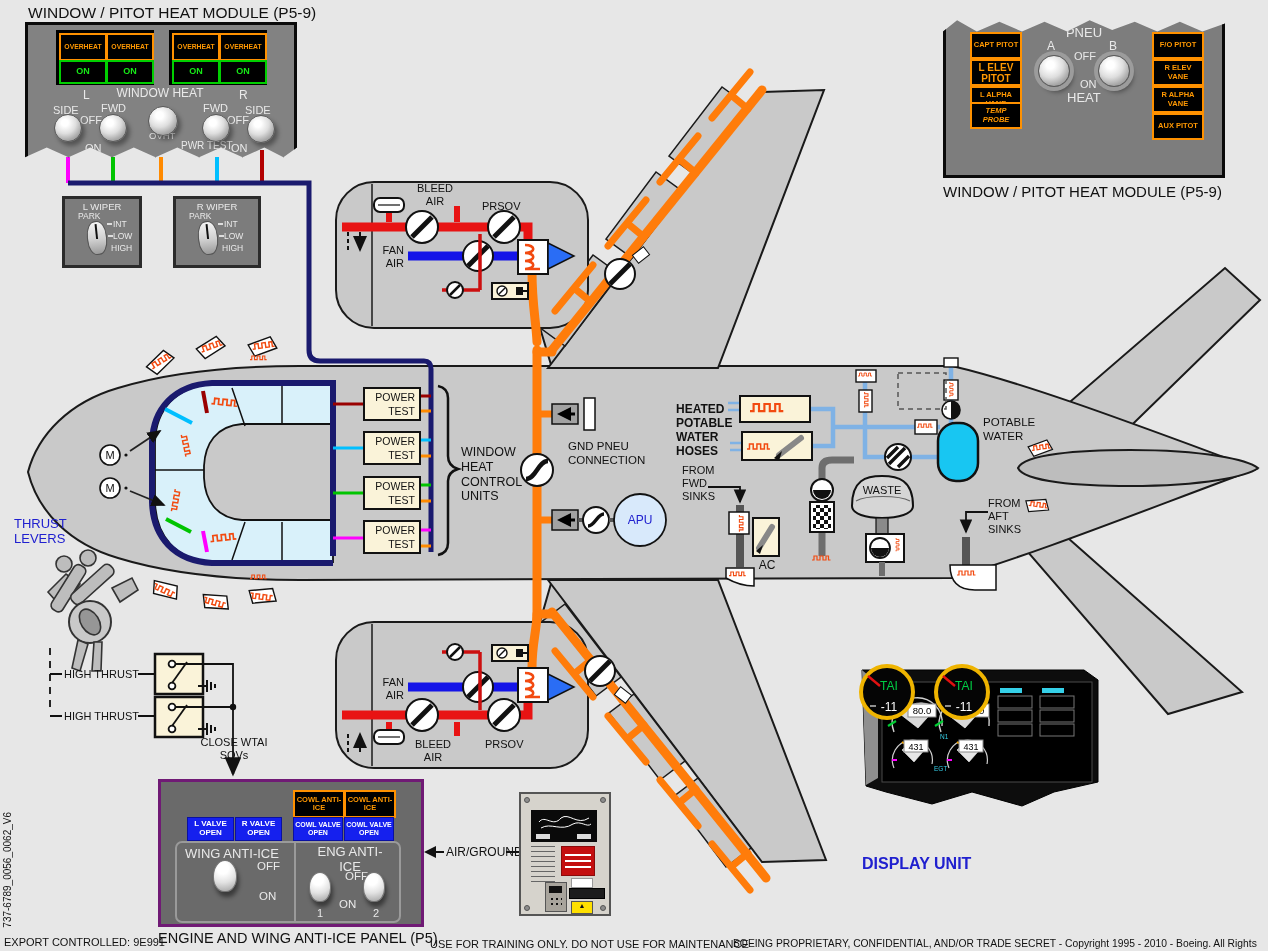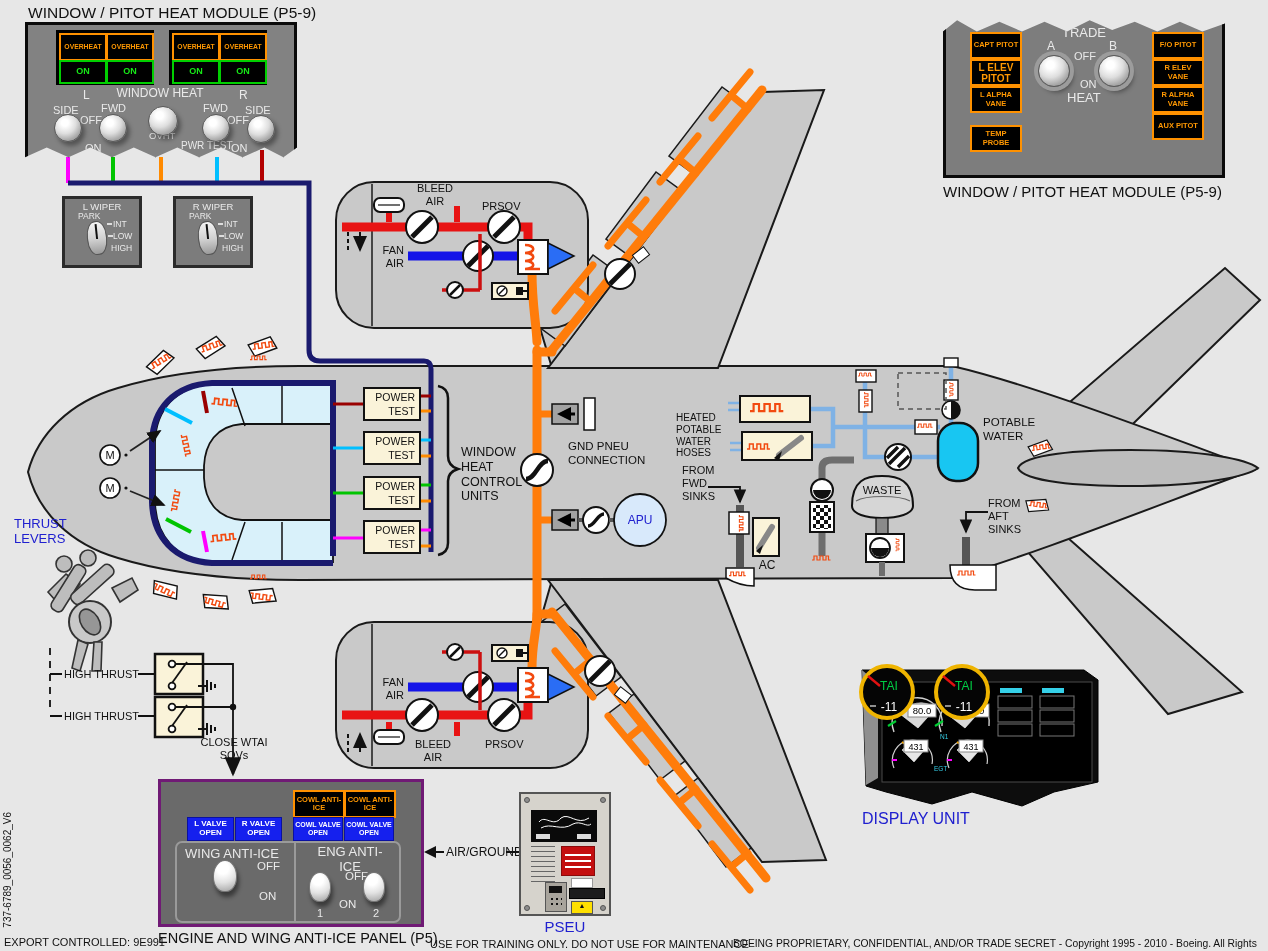--- a/index.html
+++ b/index.html
@@ -3,21 +3,21 @@
 <meta charset="utf-8">
 <style>
   html,body{margin:0;padding:0;background:#e7e7e7;}
   #root{position:relative;width:1268px;height:951px;background:#e7e7e7;overflow:hidden;
         font-family:"Liberation Sans",sans-serif;color:#111;}
   svg{position:absolute;left:0;top:0;}
   .p{position:absolute;}
   .t{font-size:11px;line-height:1.18;color:#111;}
   .c{text-align:center;}
   .r{text-align:right;}
-  .b{font-weight:normal;}
+  .b{font-weight:bold;margin-top:45px;}
   .blue{color:#2020cf;}
   .wt{color:#e9e9e9;}
   .panel{position:absolute;background:#828282;box-shadow:inset 0 0 0 3px #0a0a0a;}
   .annblk{position:absolute;background:#000;}
   .ann{position:absolute;background:#000;display:flex;align-items:center;justify-content:center;
        text-align:center;line-height:1.1;}
   .ann-o{border:2px solid #ff9100;color:#ff9802;font-weight:bold;}
   .ann-g{border:2px solid #00cf00;color:#17e817;font-weight:bold;}
   .ann-b{background:#1520ee;color:#fff;font-weight:bold;border:1px solid #0a10a0;}
   .knob{position:absolute;border-radius:50%;border:1px solid #5a5a5a;
@@ -424,45 +424,45 @@
   <div class="p t wt c" style="left:0;top:2px;width:100%;font-size:9.5px;">L WIPER</div>
   <div class="p t wt" style="left:13px;top:12px;font-size:8.5px;">PARK</div>
   <div class="p t wt" style="left:48px;top:20px;font-size:8.5px;">INT</div>
   <div class="p t wt" style="left:48px;top:32px;font-size:8.5px;">LOW</div>
   <div class="p t wt" style="left:46px;top:44px;font-size:8.5px;">HIGH</div>
   <div class="tick" style="left:42px;top:24px;"></div>
       <div class="tick" style="left:43px;top:36px;"></div>
   <div class="wipknob" style="left:22px;top:22px;"></div>
 </div>
 
-<div class="wipbox" style="left:173px;top:196px;">
+<div class="wipbox" style="left:173px;top:196px;padding-left:8px;">
   <div class="p t wt c" style="left:0;top:2px;width:100%;font-size:9.5px;">R WIPER</div>
   <div class="p t wt" style="left:13px;top:12px;font-size:8.5px;">PARK</div>
   <div class="p t wt" style="left:48px;top:20px;font-size:8.5px;">INT</div>
   <div class="p t wt" style="left:48px;top:32px;font-size:8.5px;">LOW</div>
   <div class="p t wt" style="left:46px;top:44px;font-size:8.5px;">HIGH</div>
   <div class="tick" style="left:42px;top:24px;"></div>
       <div class="tick" style="left:43px;top:36px;"></div>
   <div class="wipknob" style="left:22px;top:22px;"></div>
 </div>
 
 <div class="panel" style="left:943px;top:17px;width:282px;height:161px;background:#7d7d7d;
             clip-path:polygon(0 9%,5% 2%,12% 9%,20% 3%,28% 9%,36% 3%,44% 9%,52% 2%,60% 8%,68% 3%,76% 9%,84% 3%,92% 9%,100% 4%,100% 100%,0 100%);">
-  <div class="p t wt c" style="left:112px;top:8px;width:58px;font-size:13px;">TRADE</div>
+  <div class="p t wt c" style="left:112px;top:8px;width:58px;font-size:13px;">PNEU</div>
   <div class="p t wt" style="left:104px;top:22px;font-size:12px;">A</div>
   <div class="p t wt" style="left:166px;top:22px;font-size:12px;">B</div>
   <div class="p t wt" style="left:131px;top:33px;font-size:11px;">OFF</div>
   <div class="p t wt" style="left:137px;top:61px;font-size:11px;">ON</div>
   <div class="p t wt" style="left:124px;top:73px;font-size:13px;">HEAT</div>
   <div class="knob" style="left:95px;top:38px;width:30px;height:30px;box-shadow:0 0 0 4px #9c9c9c,3px 5px 5px rgba(0,0,0,.4);"></div>
   <div class="knob" style="left:155px;top:38px;width:30px;height:30px;box-shadow:0 0 0 4px #9c9c9c,3px 5px 5px rgba(0,0,0,.4);"></div>
   <div class="ann ann-o" style="left:27px;top:15px;width:48px;height:23px;font-size:7.5px;">CAPT PITOT</div>
   <div class="ann ann-o" style="left:27px;top:42px;width:48px;height:23px;font-size:10px;">L ELEV PITOT</div>
   <div class="ann ann-o" style="left:27px;top:69px;width:48px;height:23px;font-size:7.5px;">L ALPHA VANE</div>
-  <div class="ann ann-o" style="left:27px;top:108px;width:48px;height:23px;font-size:7.5px;">TEMP PROBE</div>
+  <div class="ann ann-o" style="left:27px;top:85px;width:48px;height:23px;font-size:7.5px;font-style:italic;">TEMP PROBE</div>
   <div class="ann ann-o" style="left:209px;top:15px;width:48px;height:23px;font-size:7.5px;">F/O PITOT</div>
   <div class="ann ann-o" style="left:209px;top:42px;width:48px;height:23px;font-size:7.5px;">R ELEV VANE</div>
   <div class="ann ann-o" style="left:209px;top:69px;width:48px;height:23px;font-size:7.5px;">R ALPHA VANE</div>
   <div class="ann ann-o" style="left:209px;top:96px;width:48px;height:23px;font-size:7.5px;">AUX PITOT</div>
 </div>
 <div class="p t" style="left:943px;top:183px;font-size:15px;">WINDOW / PITOT HEAT MODULE (P5-9)</div>
 
 <div class="box-pt" style="left:363px;top:387px;">
   <span>POWER</span><br>
   <span>TEST</span>
@@ -483,21 +483,21 @@
 
 <div class="p t c" style="left:410px;top:182px;width:50px;">BLEED AIR</div>
 <div class="p t" style="left:482px;top:200px;">PRSOV</div>
 <div class="p t r" style="left:372px;top:244px;width:32px;">FAN AIR</div>
 <div class="p t r" style="left:372px;top:676px;width:32px;">FAN AIR</div>
 <div class="p t c" style="left:408px;top:738px;width:50px;">BLEED AIR</div>
 <div class="p t" style="left:485px;top:738px;">PRSOV</div>
 <div class="p t" style="left:568px;top:440px;width:90px;font-size:11.5px;">GND PNEU CONNECTION</div>
 <div class="p t c blue" style="left:626px;top:513px;width:28px;font-size:12px;">APU</div>
 
-<div class="p t" style="left:676px;top:412px;width:62px;font-size:10px;">HEATED POTABLE WATER HOSES</div>
+<div class="p t" style="left:676px;top:402px;width:62px;font-size:12px;font-weight:bold;">HEATED POTABLE WATER HOSES</div>
 <div class="p t" style="left:983px;top:416px;width:72px;font-size:11.5px;">POTABLE WATER</div>
 <div class="p t c" style="left:856px;top:484px;width:52px;font-size:11px;">WASTE</div>
 <div class="p t" style="left:682px;top:464px;width:46px;">FROM FWD SINKS</div>
 <div class="p t" style="left:988px;top:497px;width:42px;">FROM AFT SINKS</div>
 <div class="p t c" style="left:755px;top:558px;width:24px;font-size:12px;">AC</div>
 
 <div class="p t blue" style="left:14px;top:516px;width:60px;font-size:13px;">THRUST LEVERS</div>
 <div class="p t" style="left:64px;top:668px;width:78px;">HIGH THRUST</div>
 <div class="p t" style="left:64px;top:710px;width:78px;">HIGH THRUST</div>
 <div class="p t c" style="left:194px;top:736px;width:80px;">CLOSE WTAI SOVs</div>

